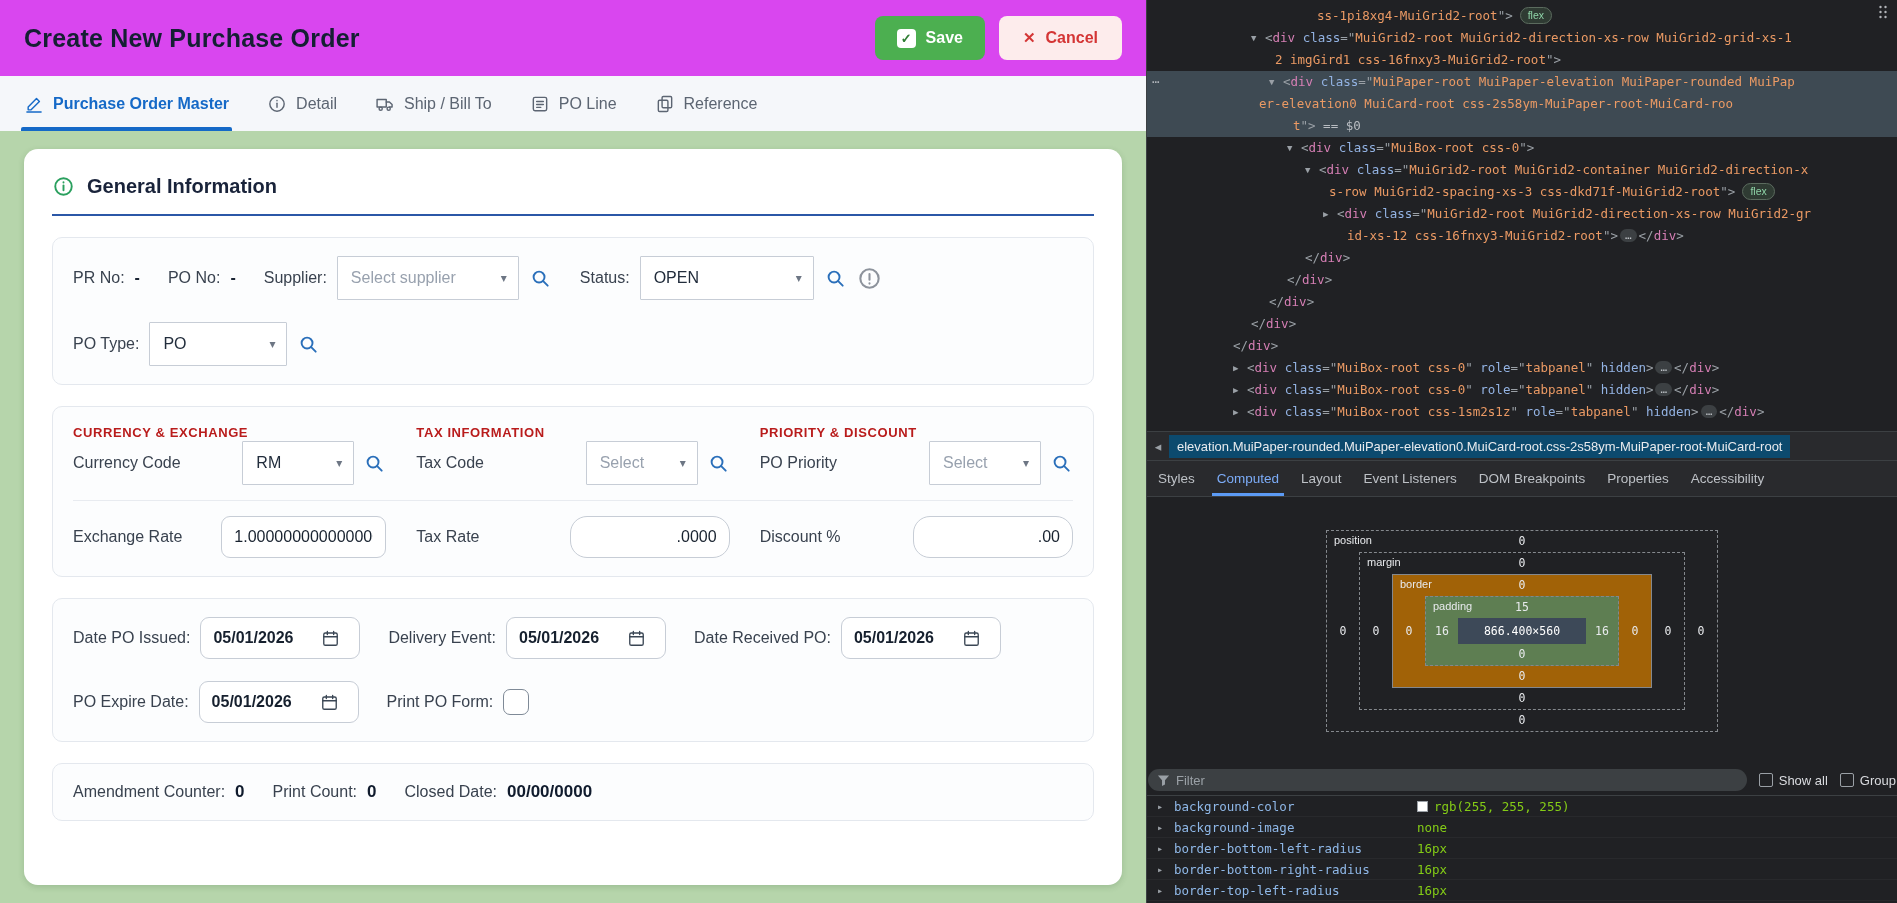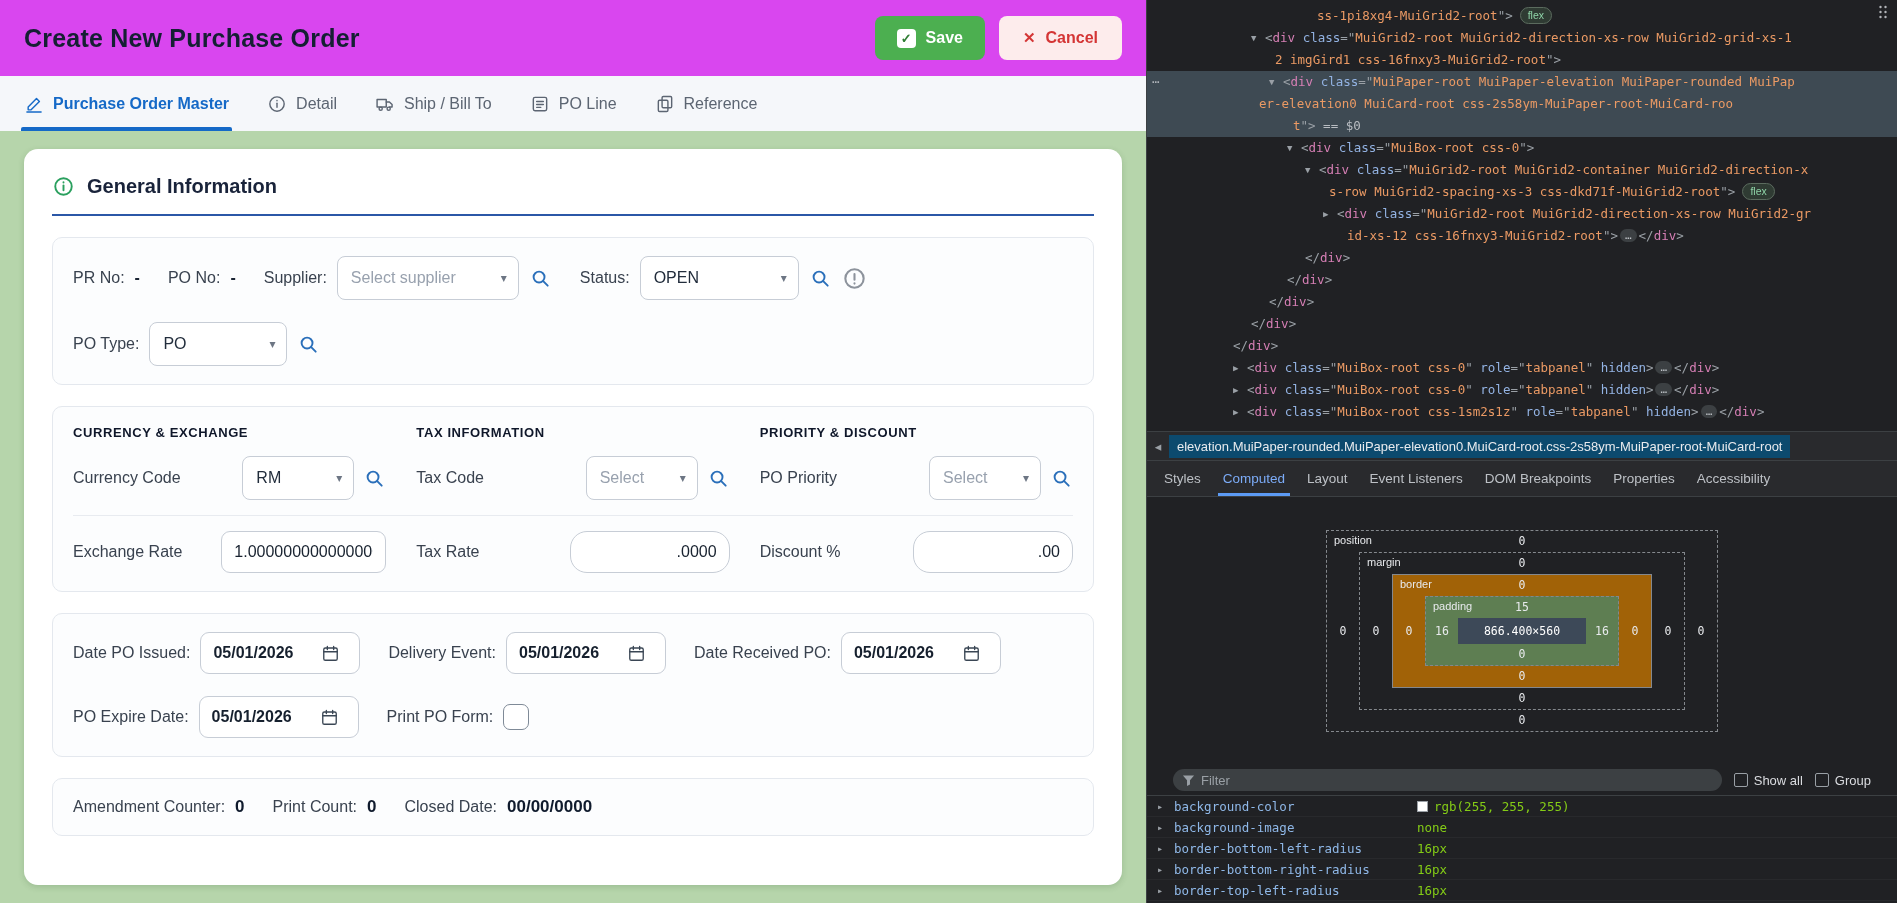--- a/index.html
+++ b/index.html
@@ -33,31 +33,31 @@
 
   .fieldset { border:1px solid #e4e8ee; border-radius:10px; background:#fcfdfe; padding:18px 20px; margin-top:21px; }
   .form-row { display:flex; align-items:center; }
   .form-row + .form-row { margin-top:22px; }
   .fgroup { display:flex; align-items:center; gap:10px; margin-right:28px; }
   .fgroup:last-child { margin-right:0; }
   .flabel { font-size:16px; color:#39424f; white-space:nowrap; }
   .fvalue { font-size:16px; color:#1b2534; font-weight:600; }
   .fvalue.big { font-size:17px; font-weight:700; color:#101b2d; }
 
-  .select { height:44px; border:1px solid #c7cdd6; border-radius:8px; background:#fff; display:flex; align-items:center; padding:0 30px 0 13px; font-size:16px; color:#222d3c; position:relative; cursor:pointer; white-space:nowrap; }
+  .select { height:44px; border:1px solid #c7cdd6; border-radius:1px; background:#fff; display:flex; align-items:center; padding:0 30px 0 13px; font-size:16px; color:#222d3c; position:relative; cursor:pointer; white-space:nowrap; }
   .select .chev { position:absolute; right:11px; color:#6d7684; font-size:12px; }
   .select.placeholder { color:#98a1ae; }
-  .w182{width:182px} .w145{width:159px} .w138{width:138px} .w112{width:112px}
+  .w182{width:182px} .w145{width:174px} .w138{width:138px} .w112{width:112px}
 
   .icon-btn { background:none; border:none; padding:0; cursor:pointer; display:flex; align-items:center; }
   .icon-btn svg { width:23px; height:23px; display:block; }
   .warn-icon svg { width:25px; height:25px; display:block; }
 
   .b-grid { display:grid; grid-template-columns:1fr 1fr 1fr; column-gap:30px; }
-  .bheader { font-size:13px; font-weight:700; letter-spacing:.6px; color:#0f172a; margin-bottom:16px; }
+  .bheader { font-size:13px; font-weight:700; letter-spacing:.6px; color:#b91c1c; margin-bottom:1px; }
   .brow { display:flex; align-items:center; justify-content:space-between; }
   .cluster { display:flex; align-items:center; gap:9px; }
   .hdivider { height:1px; background:#e8ebf0; margin:15px 0; }
   .text-input { height:42px; border:1px solid #c7cdd6; border-radius:9px; padding:0 12px; font-size:16px; font-weight:500; color:#18222f; font-family:inherit; background:#fff; }
   .text-input.right { text-align:right;border-radius:17px; }
   .w165{width:165px} .w160{width:160px}
 
   .date-wrap { height:42px; border:1px solid #c7cdd6; border-radius:9px; background:#fff; display:flex; align-items:center; padding:0 10px 0 12px; gap:8px; width:160px; }
   .date-wrap input { border:none; outline:none; width:100px; font-size:16px; font-weight:700; color:#16202e; font-family:inherit; background:transparent; }
   .date-wrap .cal svg { width:19px; height:19px; display:block; }
@@ -77,38 +77,38 @@
   .tk-val { color:#eb9a64; }
   .tk-eq { color:#b9bdc2; }
   .tk-badge { display:inline-block; margin-left:7px; padding:0 7px; border-radius:9px; border:1px solid #5b6b5e; background:#2f3b33; color:#8fd4a8; font-size:10.5px; line-height:15px; vertical-align:1px; font-family:"Liberation Sans", sans-serif; }
   .tk-more { display:inline-block; background:#3c4043; border-radius:7px; color:#bdc1c6; padding:0 5px; line-height:13px; font-size:11px; margin:0 2px; vertical-align:1px; }
   .tk-gutter { position:absolute; left:5px; color:#aeb3b9; }
 
   .crumbs { height:30px; background:#292a2d; border-top:1px solid #3c4043; border-bottom:1px solid #3c4043; display:flex; align-items:center; flex:none; font-size:13px; }
   .crumb-scroll { width:22px; text-align:center; color:#9aa0a6; cursor:pointer; flex:none; }
   .crumb { background:#0c4a6e; color:#e8eaed; padding:4px 8px; white-space:nowrap; overflow:hidden; }
 
-  .ct-tabs { height:36px; display:flex; align-items:stretch; background:#292a2d; border-bottom:1px solid #3c4043; padding-left:6px; flex:none; }
+  .ct-tabs { height:36px; display:flex; align-items:stretch; background:#292a2d; border-bottom:1px solid #3c4043; padding-left:0; flex:none; }
   .ct-tab { display:flex; align-items:center; padding:0 11px; color:#bdc1c6; font-size:13.5px; position:relative; cursor:pointer; white-space:nowrap; }
   .ct-tab.active { color:#7cacf8; }
   .ct-tab.active::after { content:""; position:absolute; left:6px; right:6px; bottom:0; height:3px; background:#5c9bf5; }
 
   .box-model-area { height:268px; display:flex; align-items:center; justify-content:center; flex:none; }
   .ring { position:relative; border:1px dashed #84888d; text-align:center; }
   .ring.position, .ring.margin { background:#202124; }
   .ring.border-ring { background:#a16207; border-style:solid; }
   .ring.padding { background:#5e7e52; }
   .bm-label { position:absolute; top:3px; left:7px; font-size:11px; color:#e8eaed; font-family:"Liberation Sans", sans-serif; }
   .edge { font-family:"DejaVu Sans Mono", monospace; font-size:11.5px; color:#e8eaed; }
   .edge.h { height:21px; line-height:21px; text-align:center; }
   .edge.v { width:32px; display:flex; align-items:center; justify-content:center; }
   .mid { display:flex; align-items:stretch; }
   .content-box { background:#3d4958; min-width:128px; height:26px; line-height:26px; padding:0 12px; font-family:"DejaVu Sans Mono", monospace; font-size:11.5px; color:#fff; }
 
-  .filter-bar { height:31px; display:flex; align-items:center; padding:0 26px; gap:12px; border-bottom:1px solid #3c4043; flex:none; }
+  .filter-bar { height:31px; display:flex; align-items:center; padding:0 1px; gap:12px; border-bottom:1px solid #3c4043; flex:none; }
   .filter-input { flex:1; height:22px; background:#3c4043; border-radius:12px; display:flex; align-items:center; padding:0 9px; gap:6px; color:#9aa0a6; font-size:13px; cursor:text; }
   .fcheck { display:flex; align-items:center; gap:6px; color:#dadce0; font-size:13px; white-space:nowrap; cursor:pointer; }
   .fbox { width:14px; height:14px; border:1px solid #9aa0a6; border-radius:2px; background:transparent; flex:none; }
 
   .props { flex:1; font-family:"DejaVu Sans Mono", monospace; font-size:12.5px; overflow:hidden; }
   .prop-row { height:21px; display:flex; align-items:center; position:relative; padding-left:27px; border-bottom:1px solid #28292c; }
   .prop-arrow { position:absolute; left:10px; color:#9aa0a6; font-size:10px; cursor:pointer; }
   .prop-name { color:#8fb8e8; }
   .prop-value { position:absolute; left:270px; color:#84cc16; display:flex; align-items:center; gap:6px; }
   .swatch { width:11px; height:11px; border:1px solid #9aa0a6; display:inline-block; flex:none; }

